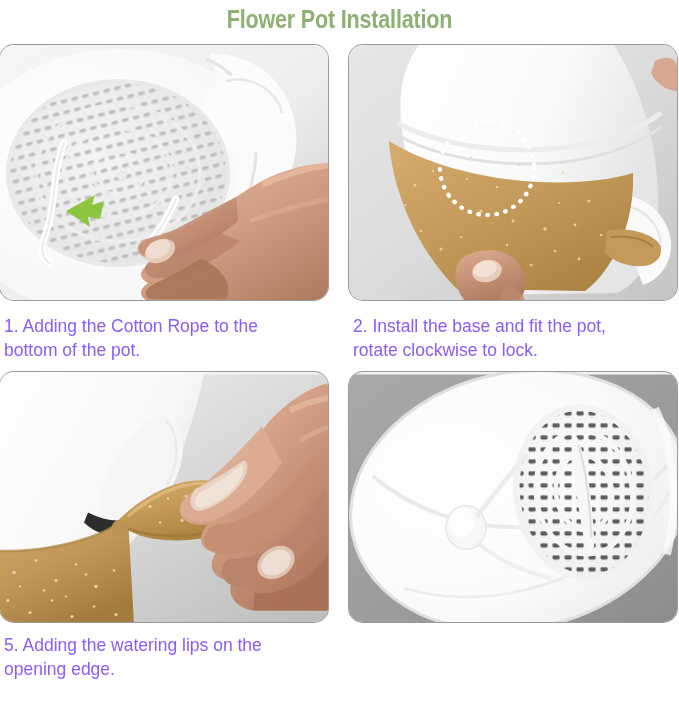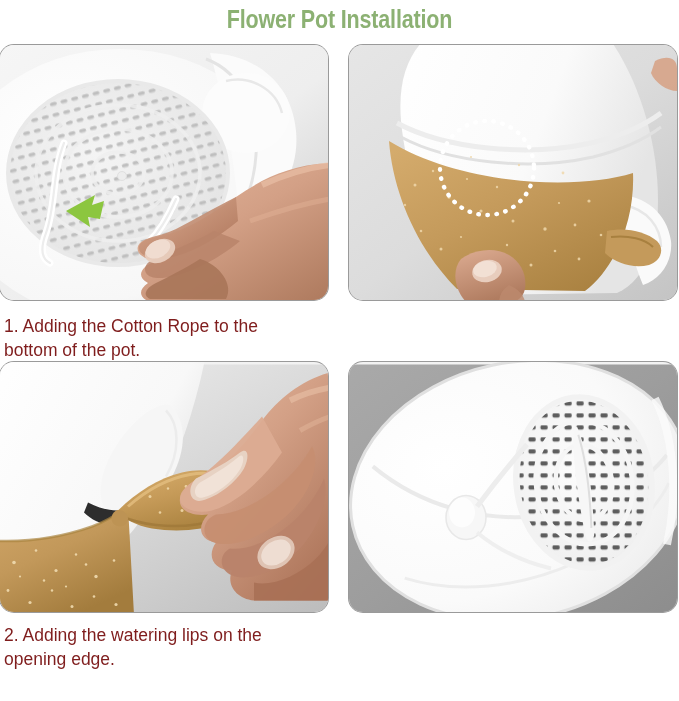--- a/index.html
+++ b/index.html
@@ -50,24 +50,24 @@
     border-radius:14px;
     overflow:hidden;
     background:#f2f2f2;
     box-shadow:0 0 0 1px #9a9a9a;
   }
   .panel svg{display:block;width:328px;height:255px;}
 
   .caption{
     font-family:"Liberation Sans", sans-serif;
     font-size:17.5px;
-    color:#7f1d1d;
+    color:#8b5cf6;
     line-height:24px;
     padding:14px 6px 0 4px;
-    height:62px;
+    height:72px;
     box-sizing:border-box;
     white-space:pre-line;
   }
   .row2 .panel{height:250px;}
   .row2 .caption{padding-top:11px;}
 </style>
 </head>
 <body>
 
 <div class="page">
@@ -241,20 +241,22 @@
                    C174 254 166 258 156 258 L118 258 C106 246 102 226 112 214 Z" fill="url(#p2skin)"></path>
           <ellipse cx="138" cy="226" rx="15" ry="11" transform="rotate(-14 138 226)" fill="#ecd4c5" opacity="0.9"></ellipse>
           <ellipse cx="136" cy="224" rx="12" ry="8" transform="rotate(-14 136 224)" fill="#f3e3d8" opacity="0.85"></ellipse>
           <path d="M160 240 C170 244 176 252 176 258 L150 258 C150 250 154 244 160 240 Z" fill="#bd8a6e" opacity="0.8"></path>
 
           <path d="M306 16 C318 10 328 12 328 24 L328 46 C318 46 306 38 302 28 Z" fill="#d6a387" opacity="0.9"></path>
 
           <circle cx="138" cy="123" r="47" fill="none" stroke="#ffffff" stroke-width="4.4" stroke-linecap="round" stroke-dasharray="0.5 8.6"></circle>
         </svg>
       </div>
+      <div class="caption">2. Install the base and fit the pot,
+    rotate clockwise to lock.</div>
     </div>
 
     <div class="cell row2">
       <div class="panel">
         <svg viewBox="0 0 328 250" xmlns="http://www.w3.org/2000/svg" aria-hidden="true">
           <defs>
             <linearGradient id="p3bg" x1="0.2" y1="0" x2="1" y2="1">
               <stop offset="0" stop-color="#ededed"></stop>
               <stop offset="0.45" stop-color="#d8d8d8"></stop>
               <stop offset="1" stop-color="#bcbcbc"></stop>
@@ -356,21 +358,21 @@
             <ellipse cx="276" cy="188" rx="20" ry="15" transform="rotate(-34 276 188)" fill="#e3cbbc" opacity="0.9"></ellipse>
             <ellipse cx="276" cy="188" rx="16" ry="11.5" transform="rotate(-34 276 188)" fill="#efe0d5" opacity="0.9"></ellipse>
 
             <path d="M254 218 C272 222 298 212 316 194 C324 186 330 176 334 168 L338 236 L254 236 Z" fill="#a97055" opacity="0.9"></path>
 
             <path d="M290 36 C306 28 322 24 338 22" fill="none" stroke="#eec7ad" stroke-width="6" opacity="0.5"></path>
             <path d="M300 66 C314 58 328 52 338 50" fill="none" stroke="#e9bda2" stroke-width="5" opacity="0.4"></path>
           </g>
         </svg>
       </div>
-      <div class="caption">2. Adding the watering lips on the
+      <div class="caption">5. Adding the watering lips on the
     opening edge.</div>
     </div>
 
     <div class="cell right row2">
       <div class="panel">
         <svg viewBox="0 0 328 250" xmlns="http://www.w3.org/2000/svg" aria-hidden="true">
           <defs>
             <linearGradient id="p4bg" x1="0" y1="0" x2="1" y2="1">
               <stop offset="0" stop-color="#a9a9a9"></stop>
               <stop offset="0.5" stop-color="#9d9d9d"></stop>

